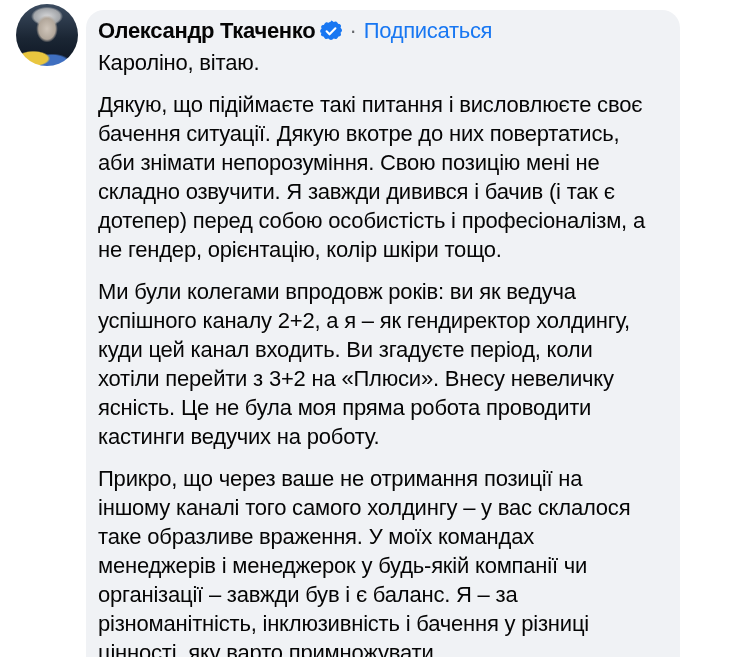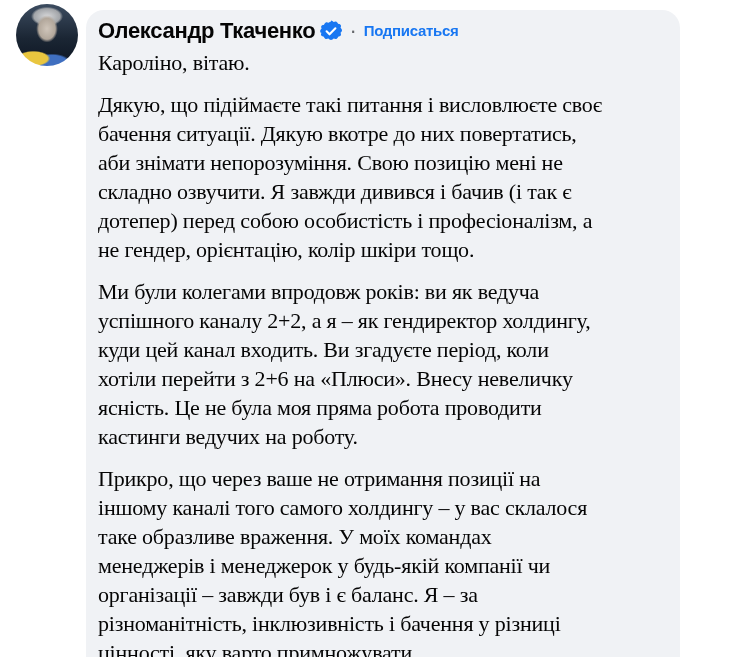--- a/index.html
+++ b/index.html
@@ -61,34 +61,33 @@
     margin-left: 5px;
     display: inline-block;
   }
   .dot {
     color: var(--muted);
     font-size: 22px;
     margin: 0 7px 0 7px;
   }
   .subscribe {
     color: var(--link);
-    font-size: 15px;
-    font-weight: 700;
+    font-size: 22px;
+    font-weight: 400;
     letter-spacing: -0.3px;
     cursor: pointer;
     text-align: center;
   }
   .para {
     font-size: 22px;
     line-height: 29px;
     color: var(--text);
     letter-spacing: -0.2px;
     white-space: pre-line;
     margin: 0 0 13px 0;
-    font-family: Liberation Serif, serif;
   }
   .para.first { margin-top: 2px; }
   .para.last { margin-bottom: 0; }
 </style>
 </head>
 <body>
 
 <div class="comment-row">
   <div class="avatar"></div>
   <div class="bubble">
@@ -106,21 +105,21 @@
     <div class="para first">Кароліно, вітаю.</div>
     <div class="para">Дякую, що підіймаєте такі питання і висловлюєте своє
 бачення ситуації. Дякую вкотре до них повертатись,
 аби знімати непорозуміння. Свою позицію мені не
 складно озвучити. Я завжди дивився і бачив (і так є
 дотепер) перед собою особистість і професіоналізм, а
 не гендер, орієнтацію, колір шкіри тощо.</div>
     <div class="para">Ми були колегами впродовж років: ви як ведуча
 успішного каналу 2+2, а я – як гендиректор холдингу,
 куди цей канал входить. Ви згадуєте період, коли
-хотіли перейти з 2+6 на «Плюси». Внесу невеличку
+хотіли перейти з 3+2 на «Плюси». Внесу невеличку
 ясність. Це не була моя пряма робота проводити
 кастинги ведучих на роботу.</div>
     <div class="para last">Прикро, що через ваше не отримання позиції на
 іншому каналі того самого холдингу – у вас склалося
 таке образливе враження. У моїх командах
 менеджерів і менеджерок у будь-якій компанії чи
 організації – завжди був і є баланс. Я – за
 різноманітність, інклюзивність і бачення у різниці
 цінності, яку варто примножувати.</div>
   </div>

